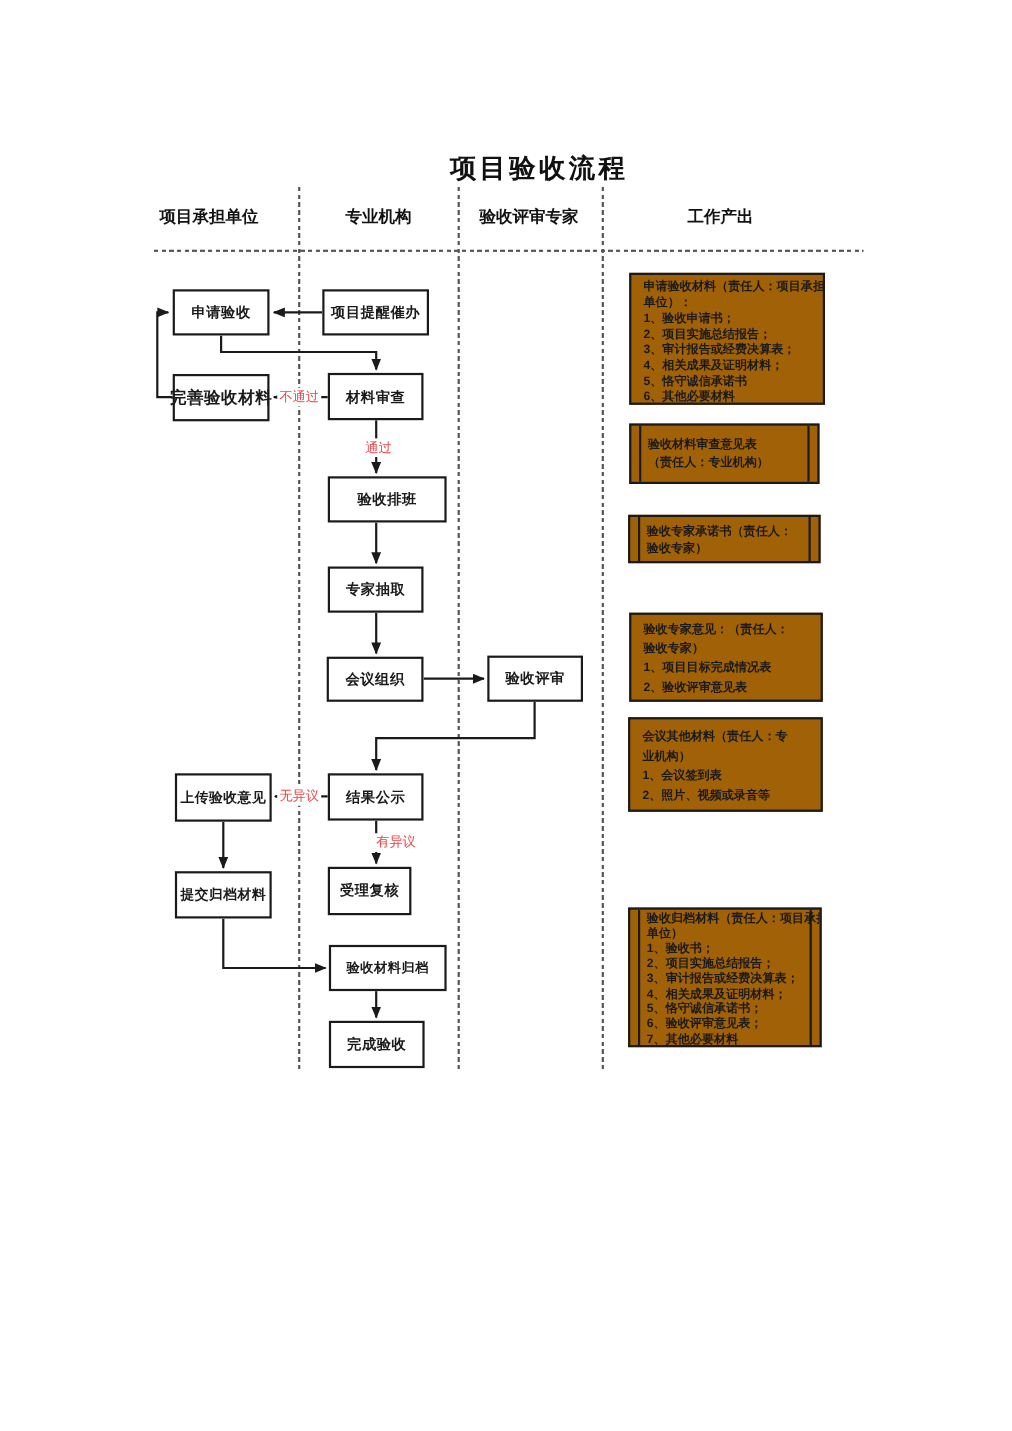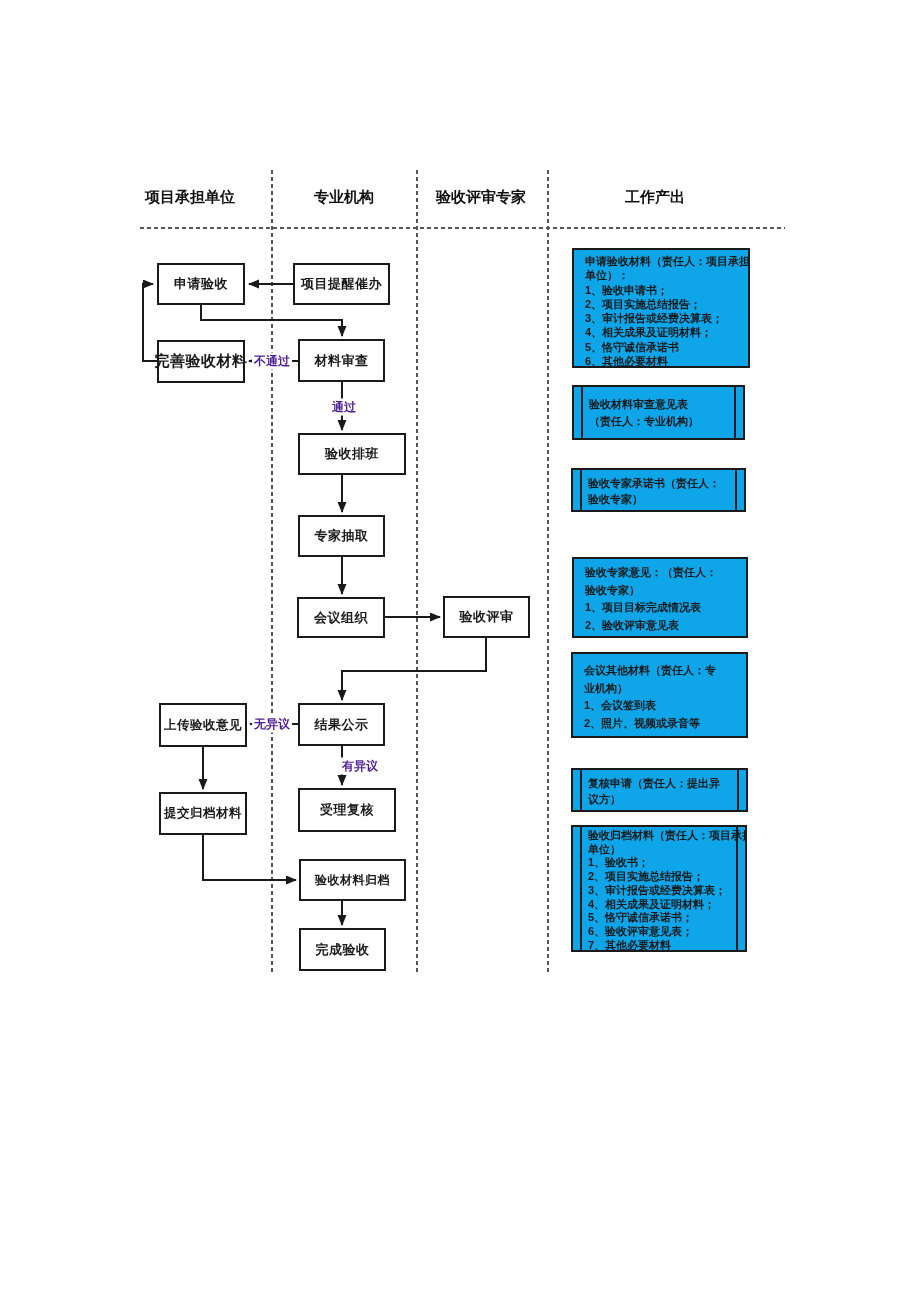--- a/index.html
+++ b/index.html
@@ -65,30 +65,30 @@
     font-weight: bold;
     letter-spacing: 0.5px;
     z-index: 3;
     white-space: nowrap;
     text-align: right;
   }
   .edge-label {
     position: absolute;
     transform: translate(-50%, -50%);
     background: #ffffff;
-    color: #4c1d95;
+    color: #ef4444;
     font-size: 12px;
-    font-weight: bold;
+    font-weight: normal;
     padding: 0 2px;
     z-index: 4;
     white-space: nowrap;
   }
   .out {
     position: absolute;
-    background: #0ea5e9;
+    background: #a16207;
     border: 2px solid #1a1a1a;
     font-size: 11px;
     font-weight: bold;
     z-index: 3;
     padding-left: 11px;
     padding-right: 3px;
     overflow: hidden;
   }
   .out .out-line { white-space: nowrap; }
   .out.sidebar { padding-left: 15px; }
@@ -101,20 +101,21 @@
     background: #1a1a1a;
   }
   .out.sidebar::before { left: 7px; }
   .out.sidebar::after { right: 7px; }
 </style>
 </head>
 <body>
 
 <div class="page">
 
+  <div class="title">项目验收流程</div>
 
   <div class="lane-header" style="left:125px;">项目承担单位</div>
   <div class="lane-header" style="left:279px;">专业机构</div>
   <div class="lane-header" style="left:416px;">验收评审专家</div>
   <div class="lane-header" style="left:590px;">工作产出</div>
 
   <div class="vdash" style="left:271px;"></div>
   <div class="vdash" style="left:416px;"></div>
   <div class="vdash" style="left:547px;"></div>
   <div class="hdash"></div>
@@ -146,21 +147,21 @@
   <div class="node" style="left:157px; top:263px; width:88px; height:42px;">申请验收</div>
   <div class="node" style="left:293px; top:263px; width:97px; height:42px;">项目提醒催办</div>
   <div class="node" style="left:157px; top:340px; width:88px; height:43px; font-size:15px;">完善验收材料</div>
   <div class="node" style="left:298px; top:339px; width:87px; height:43px;">材料审查</div>
   <div class="node" style="left:298px; top:433px; width:108px; height:42px;">验收排班</div>
   <div class="node" style="left:298px; top:515px; width:87px; height:42px;">专家抽取</div>
   <div class="node" style="left:297px; top:597px; width:88px; height:41px;">会议组织</div>
   <div class="node" style="left:443px; top:596px; width:87px; height:42px;">验收评审</div>
   <div class="node" style="left:298px; top:703px; width:87px; height:43px;">结果公示</div>
   <div class="node" style="left:159px; top:703px; width:88px; height:44px; font-size:12.5px;">上传验收意见</div>
-  <div class="node" style="left:298px; top:788px; width:98px; height:44px;">受理复核</div>
+  <div class="node" style="left:298px; top:788px; width:76px; height:44px;">受理复核</div>
   <div class="node" style="left:159px; top:792px; width:88px; height:43px; font-size:12.5px;">提交归档材料</div>
   <div class="node" style="left:299px; top:859px; width:107px; height:42px; font-size:12px;">验收材料归档</div>
   <div class="node" style="left:299px; top:928px; width:87px; height:43px;">完成验收</div>
 
   <div class="edge-label" style="left:272px; top:361px;">不通过</div>
   <div class="edge-label" style="left:344px; top:407px;">通过</div>
   <div class="edge-label" style="left:272px; top:724px;">无异议</div>
   <div class="edge-label" style="left:360px; top:766px;">有异议</div>
 
   <div class="out" style="left:572px; top:248px; width:178px; height:120px; line-height:14.3px; padding-top:4px;">
@@ -191,24 +192,20 @@
     <div class="out-line">2、验收评审意见表</div>
   </div>
 
   <div class="out" style="left:571px; top:652px; width:177px; height:86px; line-height:17.5px; padding-top:8px;">
     <div class="out-line">会议其他材料（责任人：专</div>
     <div class="out-line">业机构）</div>
     <div class="out-line">1、会议签到表</div>
     <div class="out-line">2、照片、视频或录音等</div>
   </div>
 
-  <div class="out sidebar" style="left:571px; top:768px; width:177px; height:44px; line-height:16px; padding-top:5px;">
-    <div class="out-line">复核申请（责任人：提出异</div>
-    <div class="out-line">议方）</div>
-  </div>
 
   <div class="out sidebar" style="left:571px; top:825px; width:176px; height:127px; line-height:13.7px; padding-top:2px;">
     <div class="out-line">验收归档材料（责任人：项目承担</div>
     <div class="out-line">单位）</div>
     <div class="out-line">1、验收书；</div>
     <div class="out-line">2、项目实施总结报告；</div>
     <div class="out-line">3、审计报告或经费决算表；</div>
     <div class="out-line">4、相关成果及证明材料；</div>
     <div class="out-line">5、恪守诚信承诺书；</div>
     <div class="out-line">6、验收评审意见表；</div>

